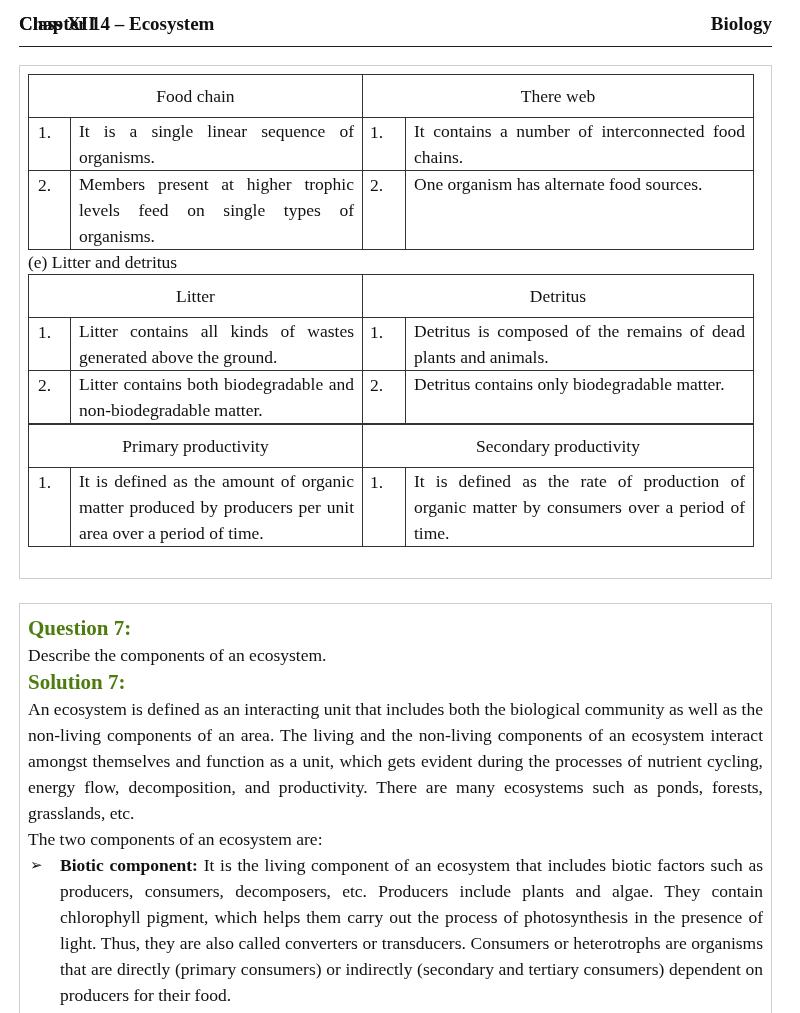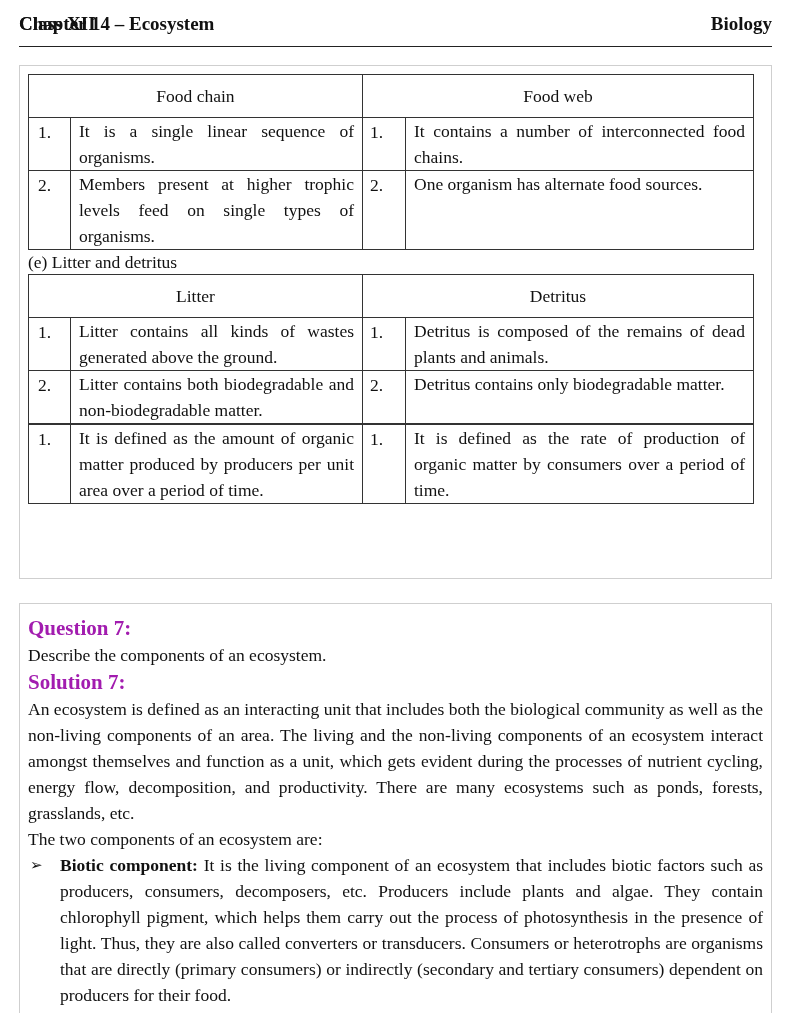--- a/index.html
+++ b/index.html
@@ -28,21 +28,21 @@
     width: 726px; border-collapse: collapse; font-size: 17.5px; line-height: 26px;
     margin-bottom: 0;
   }
   table.cmp td, table.cmp th { border: 1px solid #333; vertical-align: top; }
   table.cmp th { font-weight: normal; text-align: center; line-height: 26px; padding: 8px; }
   td.num { width: 42px; text-align: left; padding-left: 9px; box-sizing: border-box; }
   td.txt { width: 292px; text-align: justify; padding: 0 8px 0 8px; box-sizing: border-box; }
   td.num2 { width: 43px; text-align: left; padding-left: 7px; box-sizing: border-box; }
   td.txt2 { text-align: justify; padding: 0 8px 0 8px; box-sizing: border-box; }
   .q-heading {
-    color: #a21caf; font-weight: bold; font-size: 21px; line-height: 28px; margin: 0;
+    color: #4d7c0f; font-weight: bold; font-size: 21px; line-height: 28px; margin: 0;
     font-family: "Liberation Serif", serif;
   }
   .body-text { font-size: 17.5px; line-height: 26px; margin: 0; text-align: justify; }
   .bullet-row { display: flex; font-size: 17.5px; line-height: 26px; }
   .bullet-icon { width: 30px; flex: 0 0 30px; font-size: 15px; padding-left: 2px; }
   .bullet-body { flex: 1; text-align: justify; }
   .bold { font-weight: bold; }
 </style>
 </head>
 <body>
@@ -53,21 +53,21 @@
   <span>Biology</span>
 </div>
 <div class="header-rule"></div>
 
 <div class="box box1">
 
   <table class="cmp">
     <tbody>
         <tr>
       <th colspan="2">Food chain</th>
-      <th colspan="2">Food web</th>
+      <th colspan="2">There web</th>
     </tr>
     <tr>
       <td class="num">1.</td>
       <td class="txt">It is a single linear sequence of organisms.</td>
       <td class="num2">1.</td>
       <td class="txt2">It contains a number of interconnected food chains.</td>
     </tr>
     <tr>
       <td class="num">2.</td>
       <td class="txt">Members present at higher trophic levels feed on single types of organisms.</td>
@@ -94,20 +94,24 @@
       <td class="num">2.</td>
       <td class="txt">Litter contains both biodegradable and non-biodegradable matter.</td>
       <td class="num2">2.</td>
       <td class="txt2">Detritus contains only biodegradable matter.</td>
     </tr>
   </tbody>
     </table>
 
   <table class="cmp">
     <tbody>
+        <tr>
+      <th colspan="2">Primary productivity</th>
+      <th colspan="2">Secondary productivity</th>
+    </tr>
     <tr>
       <td class="num">1.</td>
       <td class="txt">It is defined as the amount of organic matter produced by producers per unit area over a period of time.</td>
       <td class="num2">1.</td>
       <td class="txt2">It is defined as the rate of production of organic matter by consumers over a period of time.</td>
     </tr>
   </tbody>
     </table>
 </div>
 

